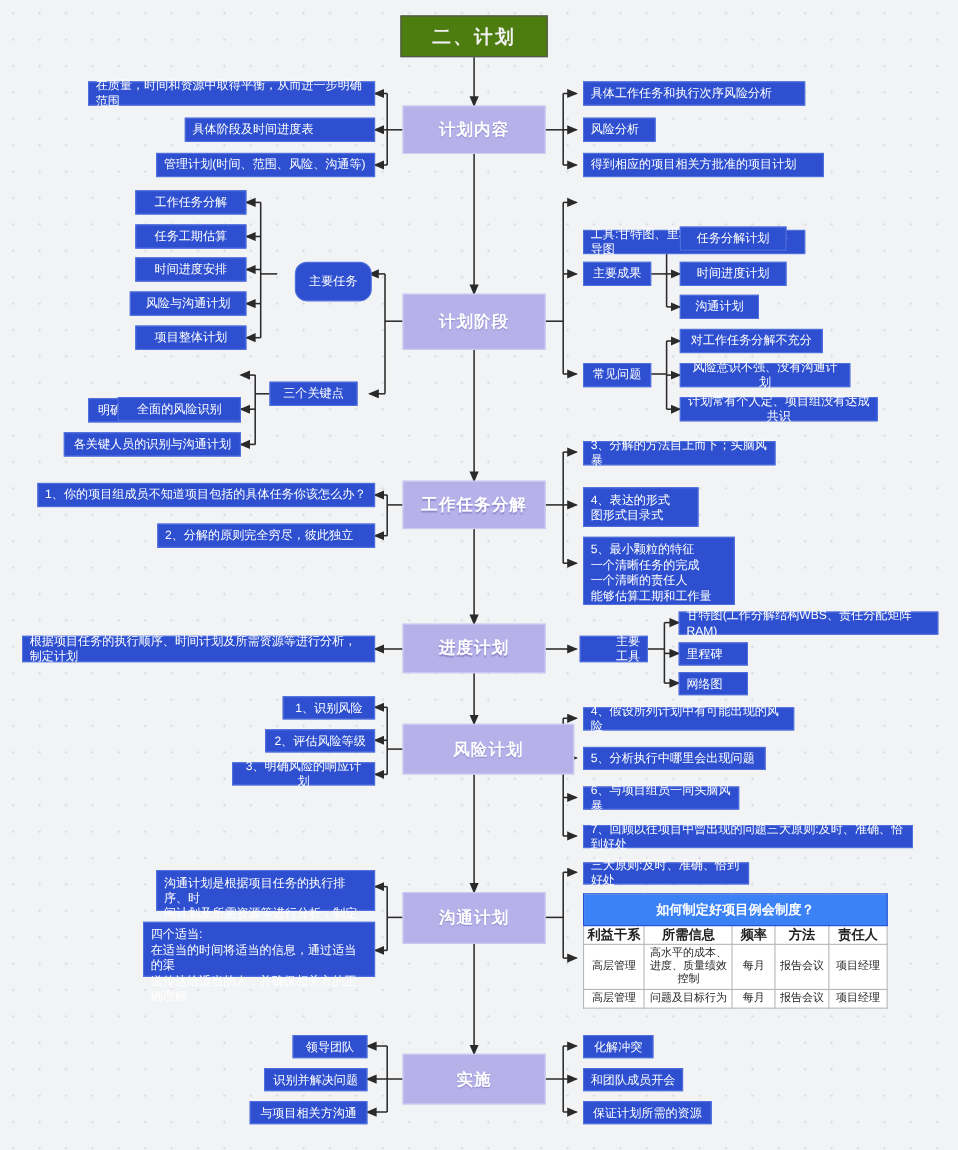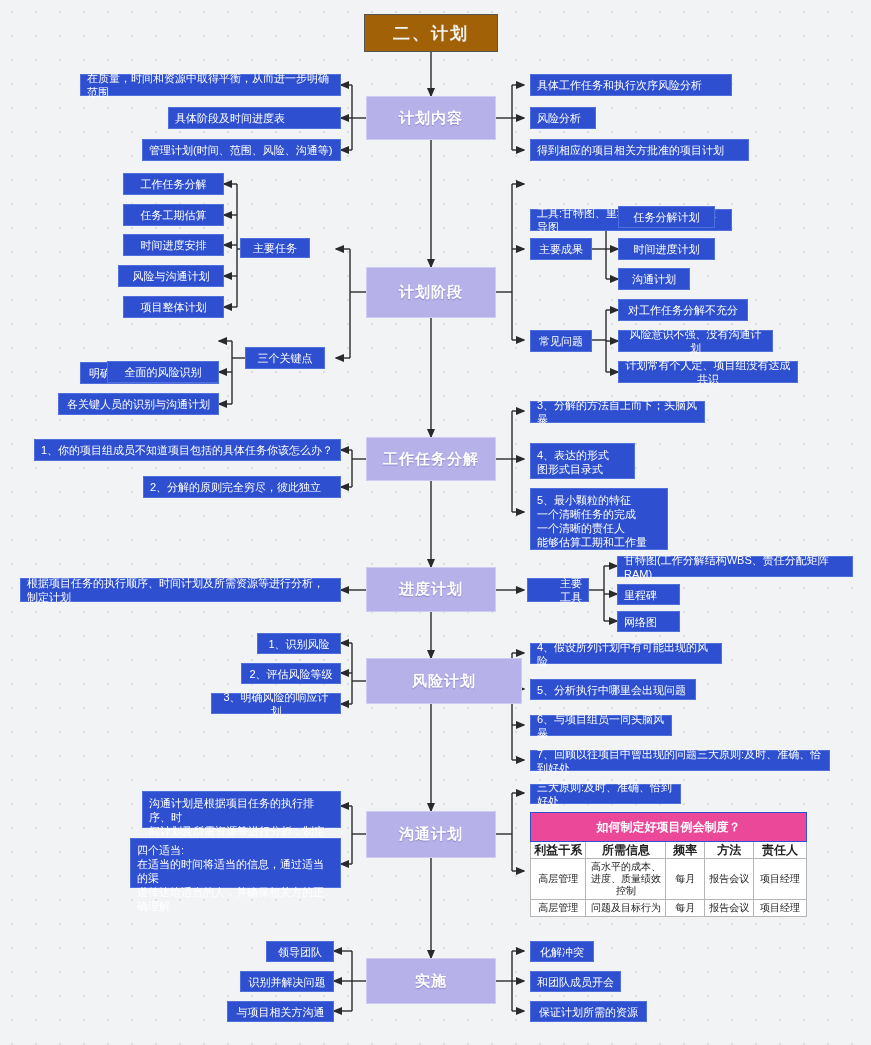--- a/index.html
+++ b/index.html
@@ -16,38 +16,38 @@
   .node{position:absolute;box-sizing:border-box;display:flex;align-items:center;}
   
   .main{
     background:#b7b1ea;border:1px solid #cfcbf2;color:#ffffff;
     justify-content:center;text-align:center;
     font-size:15px;font-weight:bold;letter-spacing:1px;
     text-shadow:0 1px 1px rgba(90,80,160,.45);
   }
   
   .title-box{
-    background:#a16207;border:1px solid #555;color:#f2f2f2;
+    background:#4d7c0f;border:1px solid #555;color:#f2f2f2;
     justify-content:center;text-align:center;
     font-size:17px;font-weight:bold;letter-spacing:2px;
   }
   
   .blue{
     background:#2d4fd0;border:1px solid #4f6fdd;color:#ffffff;
     font-size:11px;line-height:14px;padding:3px 6px;
     justify-content:flex-start;
   }
   .blue.center{justify-content:center;text-align:center;}
   .blue.multi{align-items:flex-start;padding-top:4px;white-space:pre-line;}
   
   .tbl{position:absolute;border-collapse:collapse;background:#ffffff;
        font-size:10px;color:#222;}
   .tbl td,.tbl th{border:1px solid #b6b6b6;padding:2px 3px;text-align:center;
        vertical-align:middle;line-height:12px;}
-  .tbl .hdr{background:#ec4899;color:#fff;font-weight:bold;font-size:12px;
+  .tbl .hdr{background:#3b82f6;color:#fff;font-weight:bold;font-size:12px;
        border:1px solid #2d4fd0;padding:8px 4px;}
   .tbl .colhdr{font-weight:bold;font-size:12px;background:#fff;}
   svg.wires{position:absolute;left:0;top:0;width:871px;height:1045px;pointer-events:none;}
 </style>
 </head>
 <body>
 
 <div id="canvas">
 
   <svg class="wires">
@@ -178,21 +178,21 @@
   <div class="node blue" style="left:80px;top:74px;width:261px;height:22px;">在质量，时间和资源中取得平衡，从而进一步明确范围</div>
   <div class="node blue" style="left:168px;top:107px;width:173px;height:22px;">具体阶段及时间进度表</div>
   <div class="node blue" style="left:142px;top:139px;width:199px;height:22px;">管理计划(时间、范围、风险、沟通等)</div>
 
   <div class="node blue" style="left:530px;top:74px;width:202px;height:22px;">具体工作任务和执行次序风险分析</div>
   <div class="node blue" style="left:530px;top:107px;width:66px;height:22px;">风险分析</div>
   <div class="node blue" style="left:530px;top:139px;width:219px;height:22px;">得到相应的项目相关方批准的项目计划</div>
 
   <div class="node main" style="left:366px;top:267px;width:130px;height:51px;">计划阶段</div>
 
-  <div class="node blue center" style="left:240px;top:238px;width:70px;height:20px;">主要任务</div>
+  <div class="node blue center" style="left:268px;top:238px;width:70px;height:36px;border-radius:11px;">主要任务</div>
   <div class="node blue center" style="left:123px;top:173px;width:101px;height:22px;">工作任务分解</div>
   <div class="node blue center" style="left:123px;top:204px;width:101px;height:22px;">任务工期估算</div>
   <div class="node blue center" style="left:123px;top:234px;width:101px;height:22px;">时间进度安排</div>
   <div class="node blue center" style="left:118px;top:265px;width:106px;height:22px;">风险与沟通计划</div>
   <div class="node blue center" style="left:123px;top:296px;width:101px;height:22px;">项目整体计划</div>
 
   <div class="node blue center" style="left:245px;top:347px;width:80px;height:22px;">三个关键点</div>
   <div class="node blue center" style="left:80px;top:330px;width:139px;height:22px;margin-top:32px;">明确项目范围及具体任务</div>
   <div class="node blue center" style="left:107px;top:361px;width:112px;height:22px;">全面的风险识别</div>
   <div class="node blue center" style="left:58px;top:393px;width:161px;height:22px;">各关键人员的识别与沟通计划</div>

